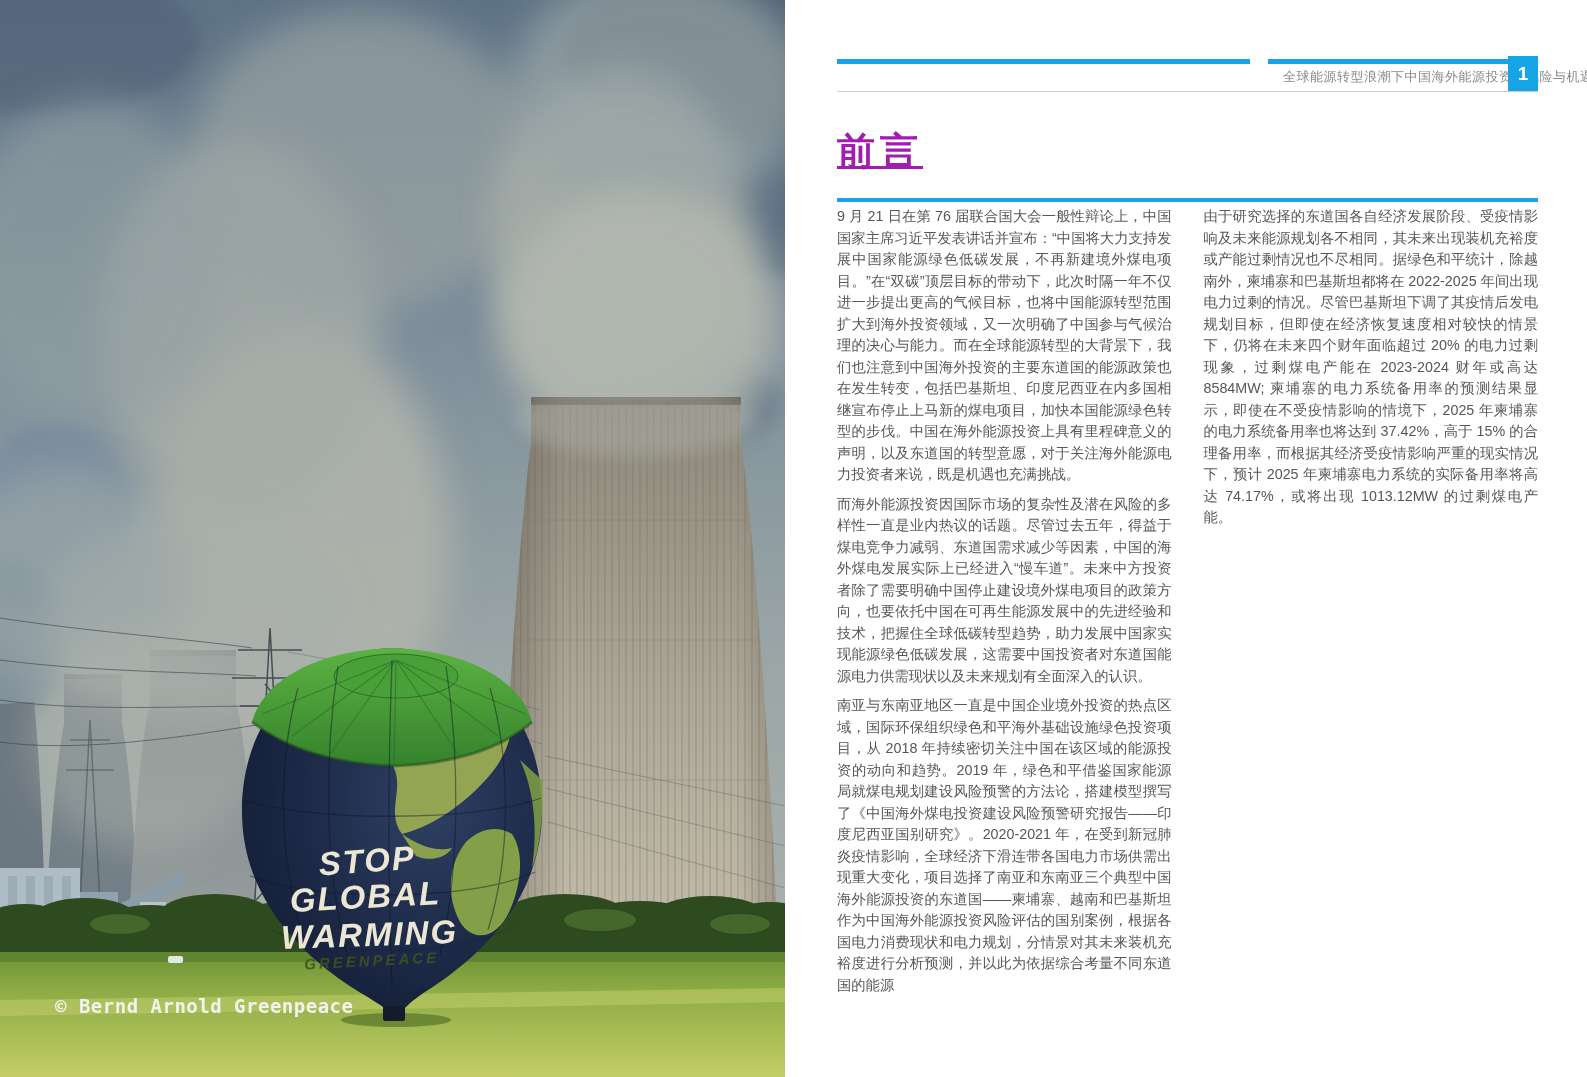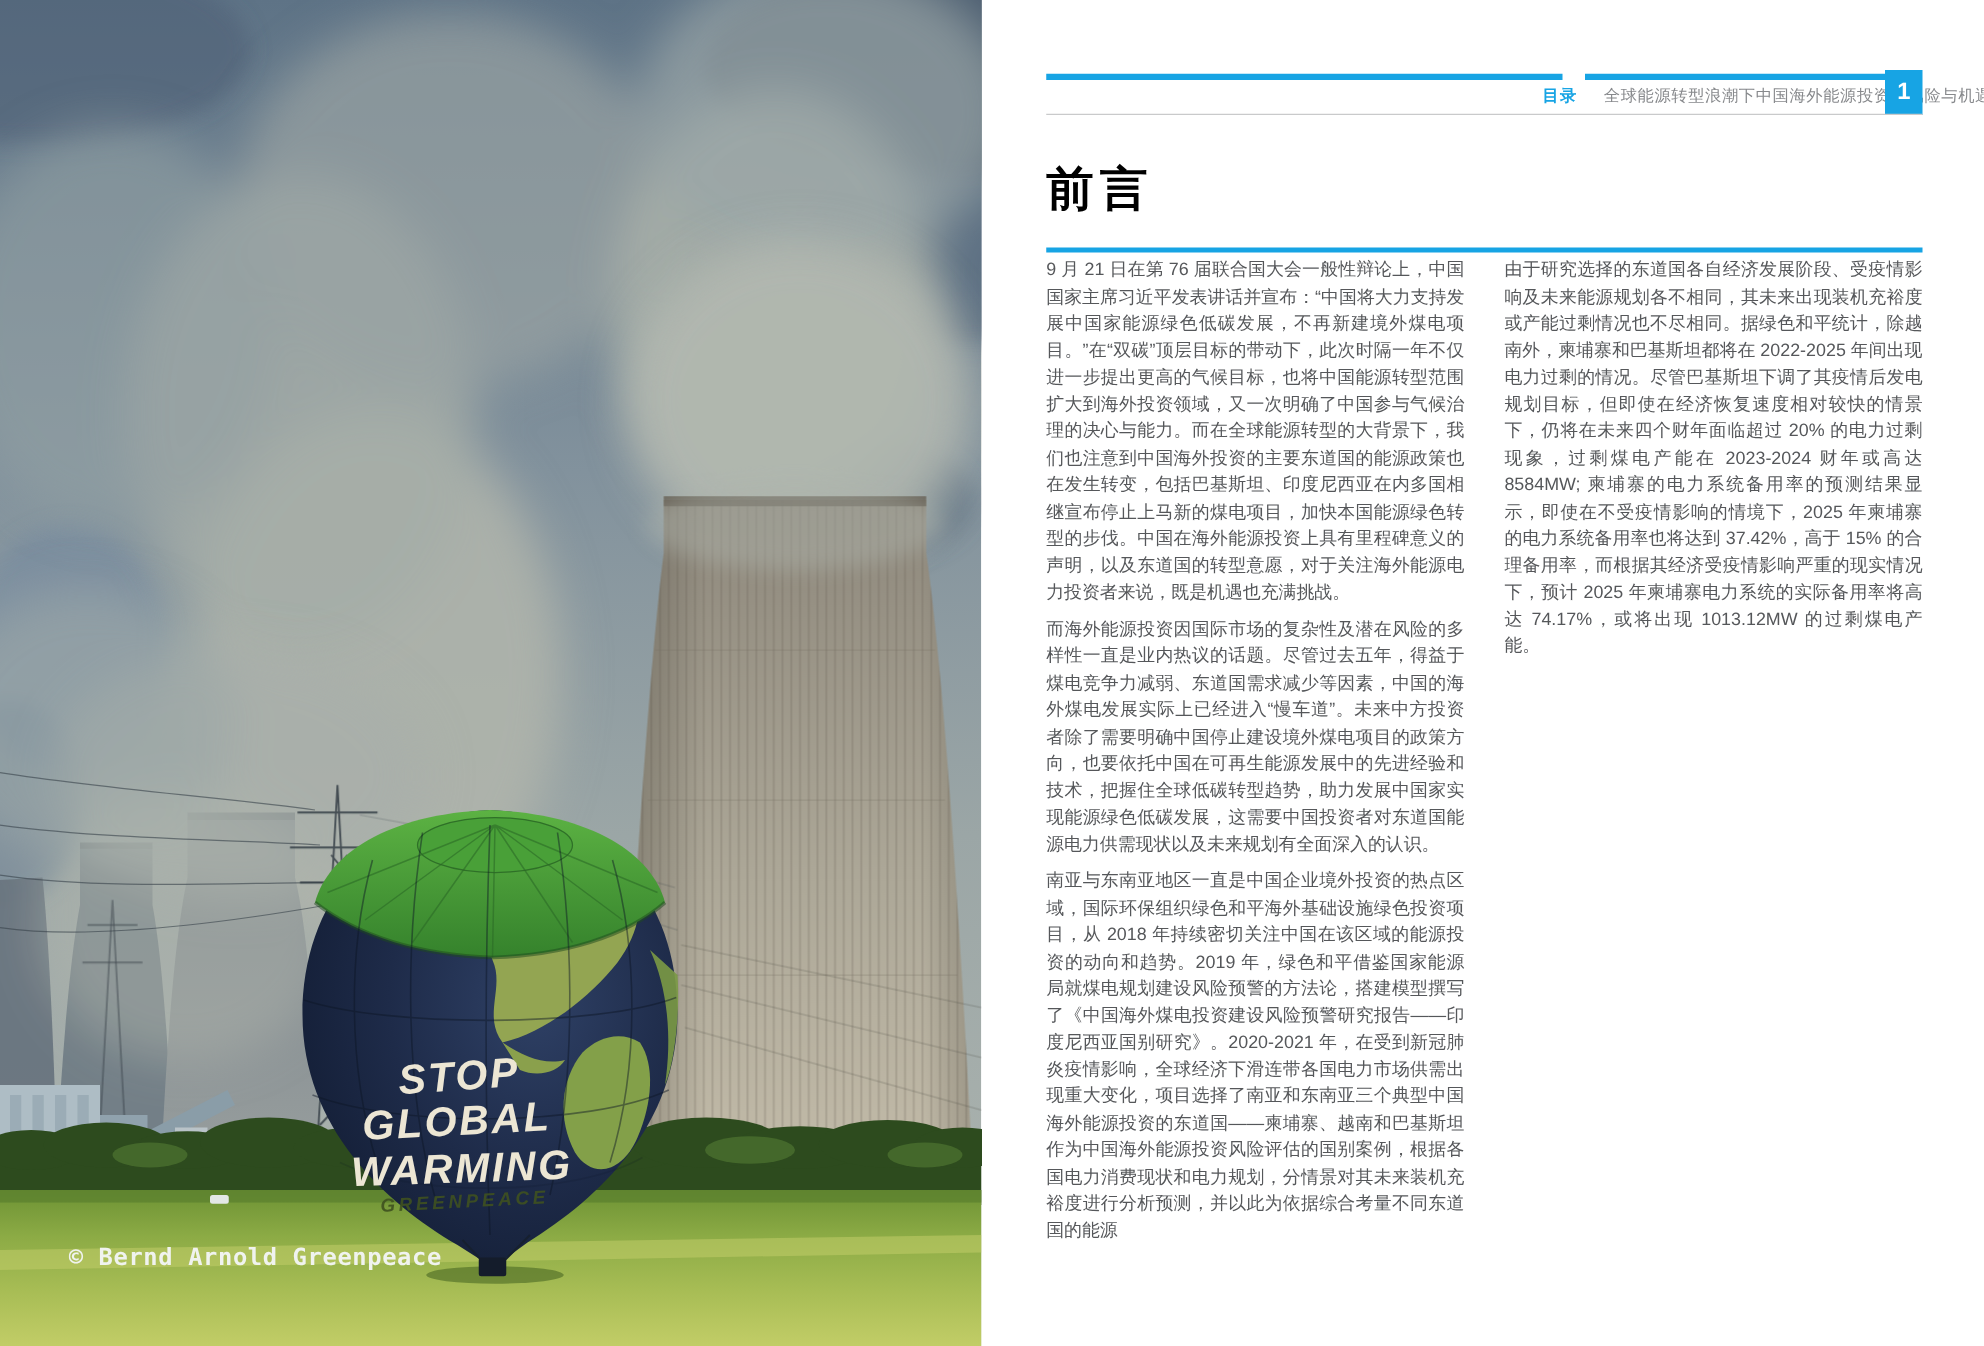--- a/index.html
+++ b/index.html
@@ -27,21 +27,21 @@
     position:absolute;left:0;top:68px;width:425px;text-align:right;
     color:#17a4e4;font-weight:bold;font-size:13px;letter-spacing:1px;
   }
   .doc-title{
     position:absolute;left:446px;top:68px;width:220px;
     color:#87898c;font-size:13px;letter-spacing:.5px;white-space:nowrap;
   }
   .hairline{position:absolute;left:0;top:91px;width:701px;height:1px;background:#c9cacb;}
   .section-title{
     position:absolute;left:0;top:126px;
-    color:#000000;font-size:38px;font-weight:bold;letter-spacing:5px;
+    color:#a21caf;font-size:38px;font-weight:bold;letter-spacing:5px;text-decoration:underline;
   }
   .col-rule{position:absolute;left:0;top:198px;width:701px;height:4px;background:#17a4e4;}
   .cols{position:absolute;left:0;top:206px;width:701px;display:flex;gap:32px;}
   .col{
     width:340px;font-size:14.3px;line-height:21.5px;color:#55575a;
     text-align:justify;
   }
   .col p{margin:0 0 8px 0;}
 </style>
 </head>
@@ -241,21 +241,20 @@
   </g>
 </svg>
 <div class="credit">© Bernd Arnold  Greenpeace</div>
 </div>
 
 <div class="page">
   <div class="content">
 
     <div class="rule-blue-1"></div>
     <div class="rule-blue-2"></div>
-    <div class="toc-label">目录</div>
     <div class="doc-title">全球能源转型浪潮下中国海外能源投资的风险与机遇</div>
     <div class="page-box">
       <span>1</span>
     </div>
     <div class="hairline"></div>
 
     <div class="section-title">前言</div>
 
     <div class="col-rule"></div>
 

